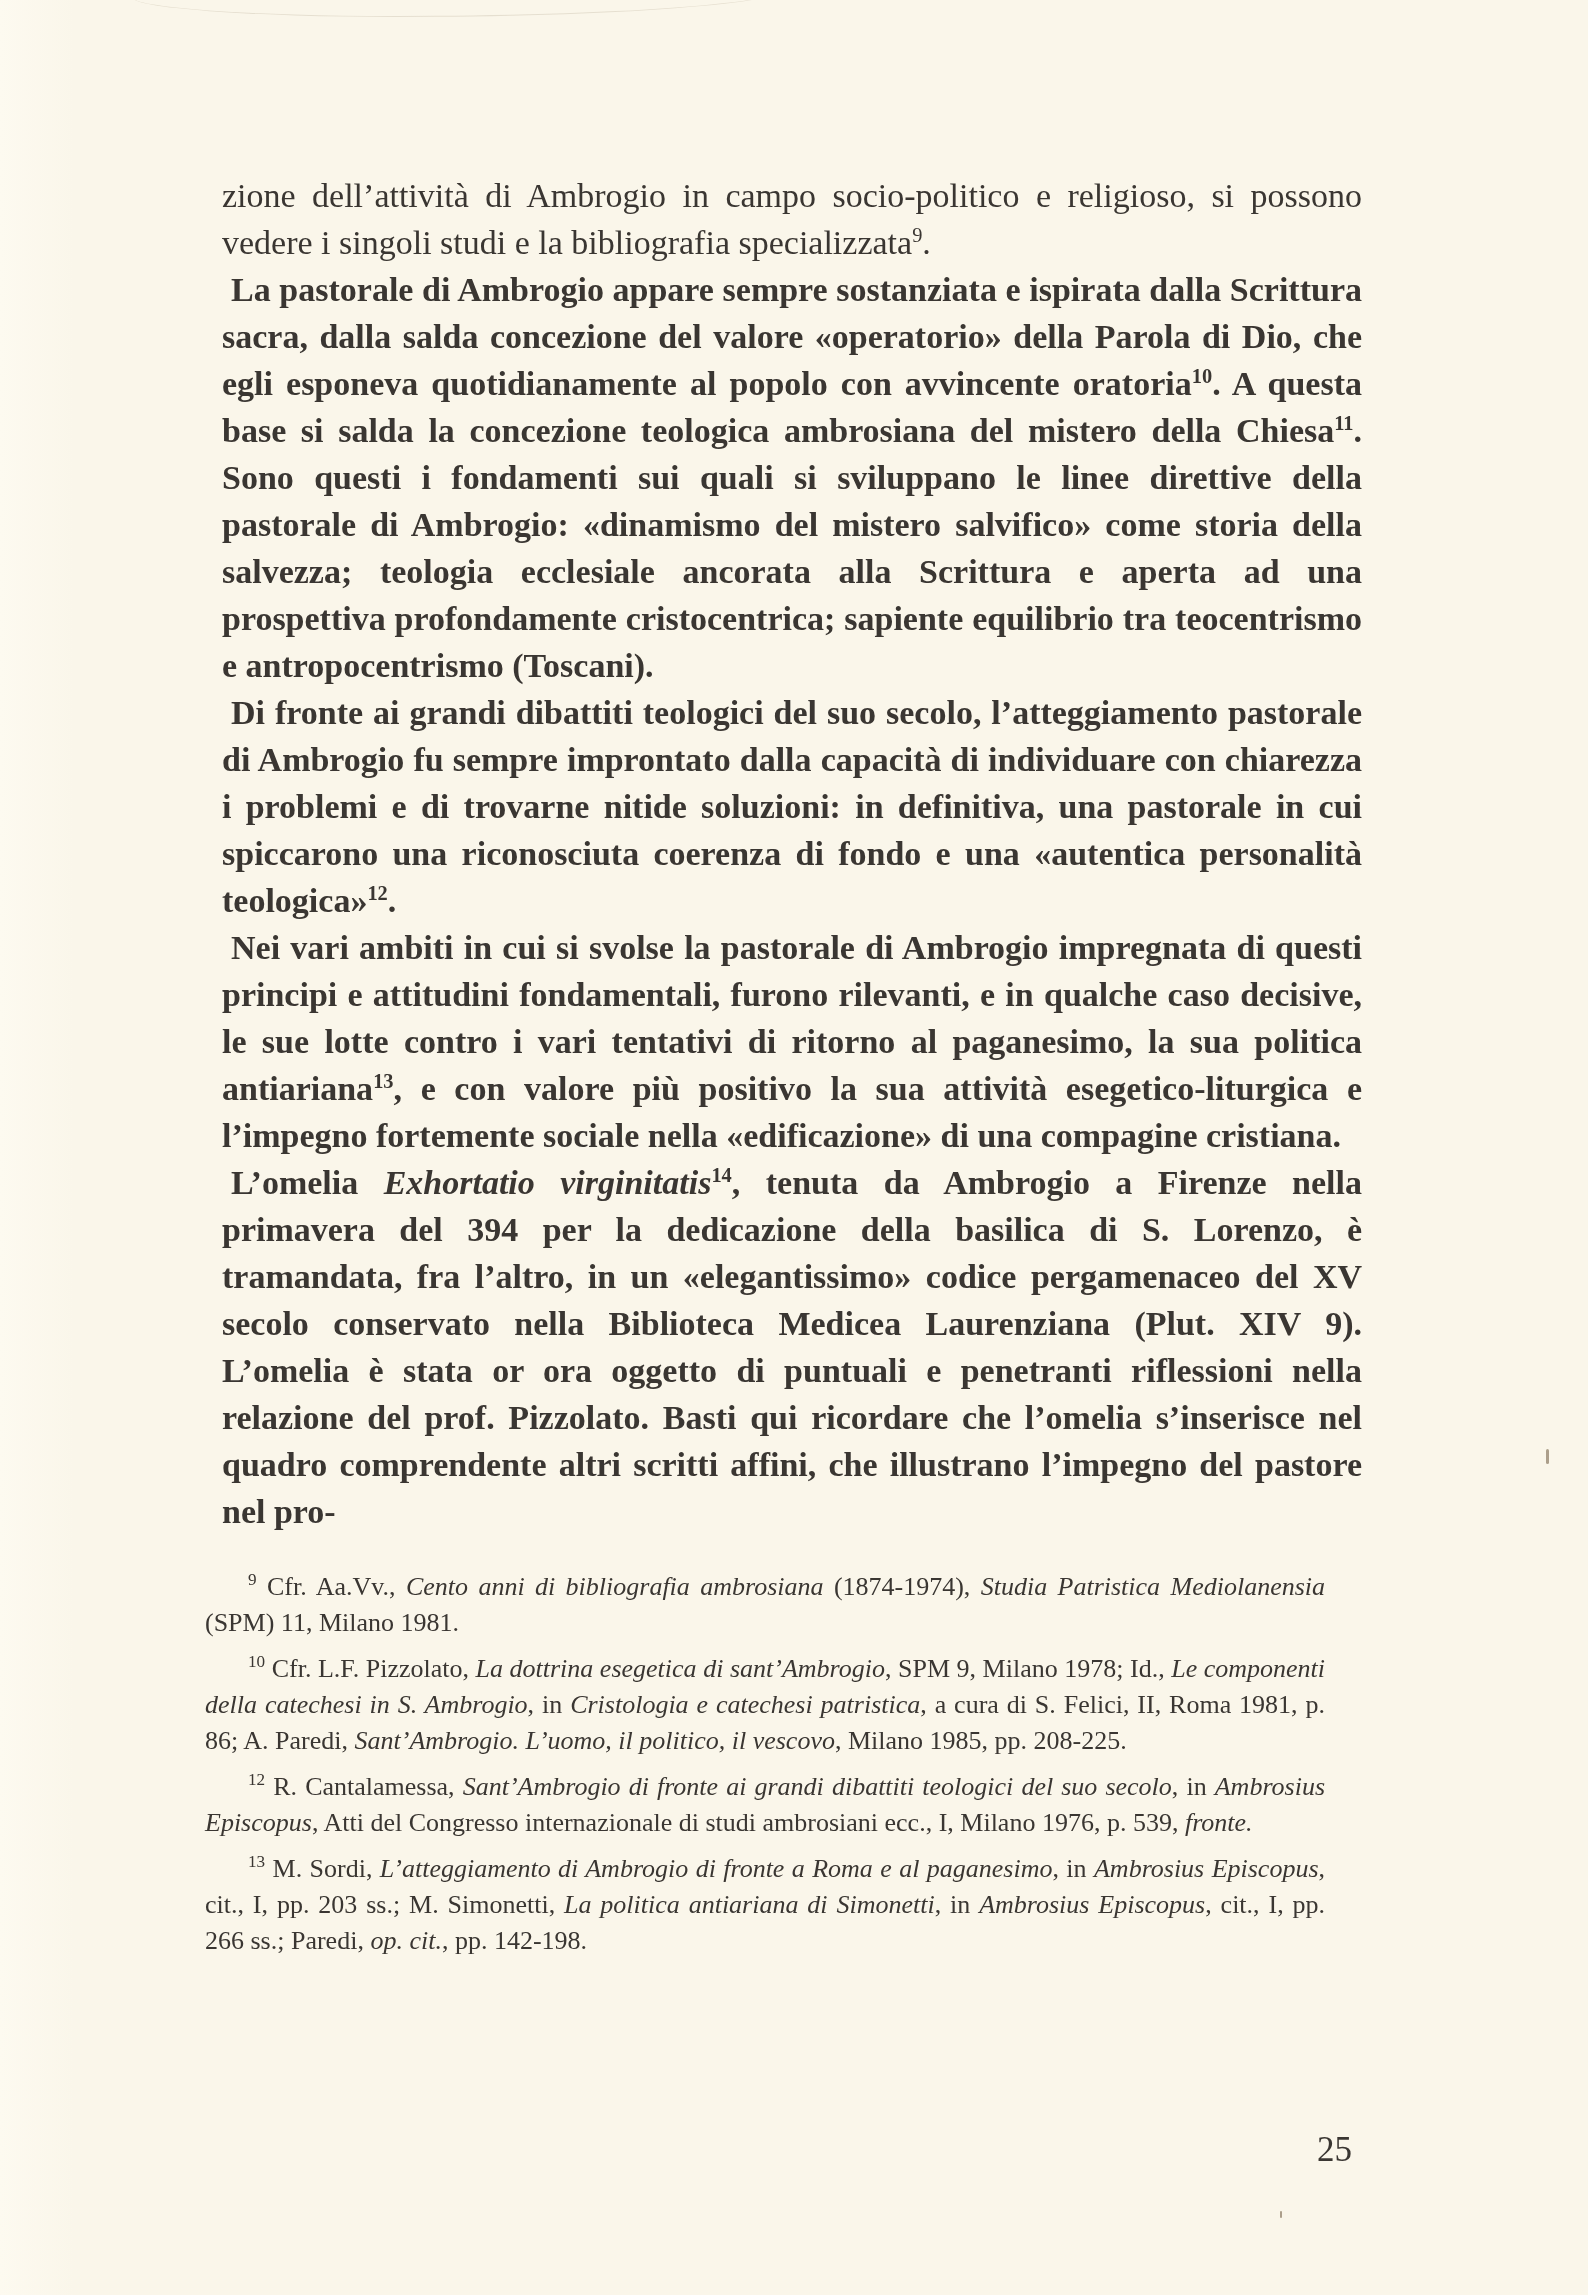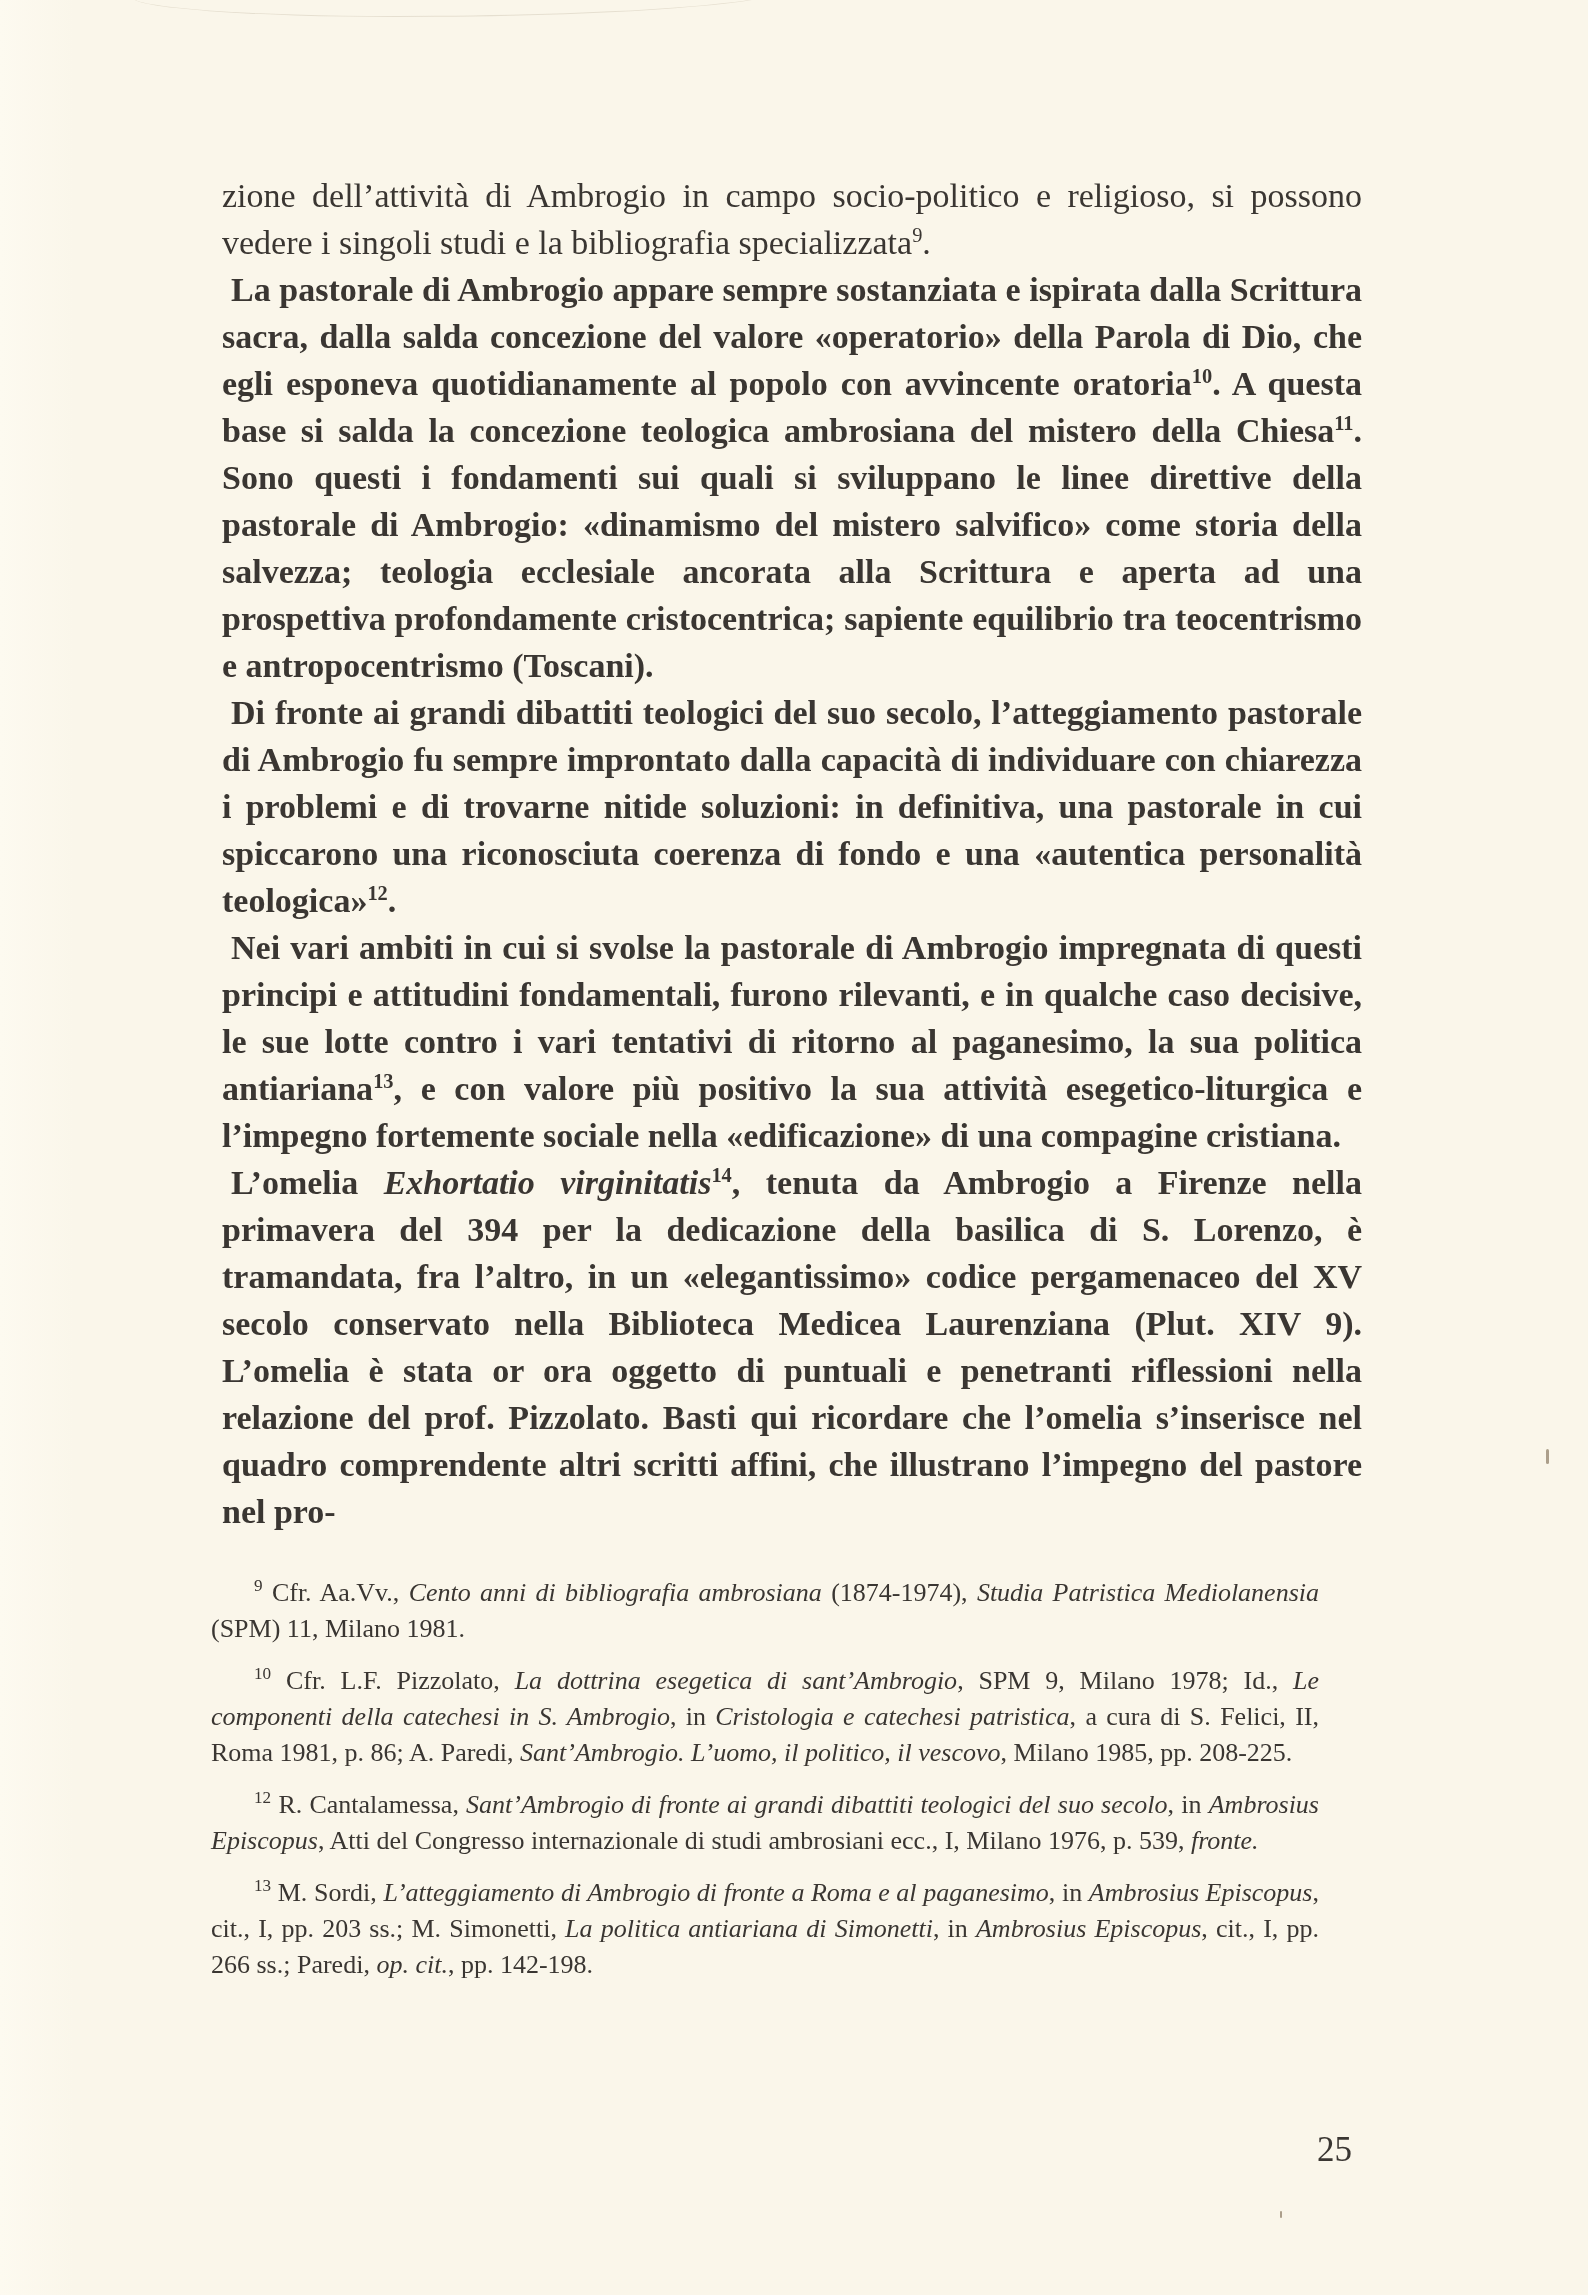--- a/index.html
+++ b/index.html
@@ -53,21 +53,21 @@
       line-height: 0;
       vertical-align: super;
     }
     .footnotes {
       position: absolute;
       left: 195px;
       top: 1559px;
       width: 1140px;
     }
     .footnotes p {
-      margin: 16px;
+      margin: 10px;
       font-size: 26px;
       line-height: 36px;
       text-align: justify;
       text-align-last: left;
       text-indent: 43px;
     }
     .footnotes sup {
       font-size: 0.66em;
     }
     .page-number {

